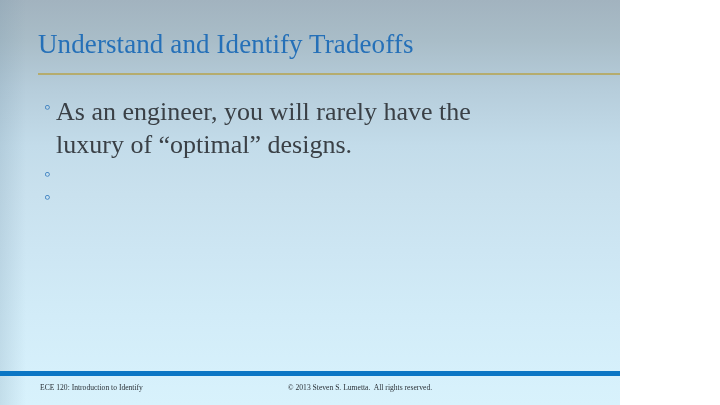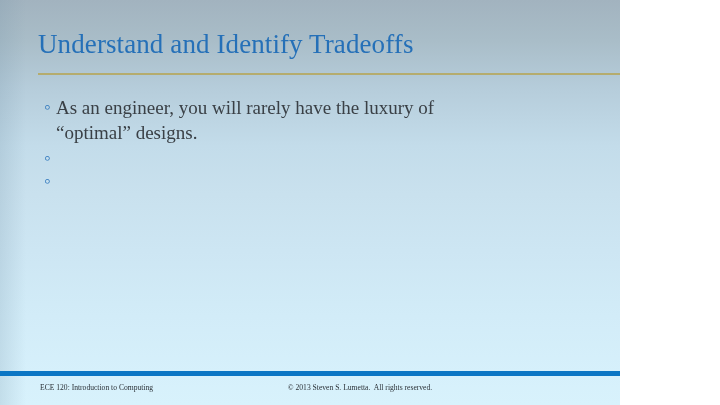--- a/index.html
+++ b/index.html
@@ -77,22 +77,22 @@
     width: 15px;
     color: #2f77bd;
     font-size: 19px;
     line-height: 23px;
     text-align: left;
     padding-left: 3px;
     box-sizing: border-box;
   }
   .bullet-text {
     flex: 1 1 auto;
-    font-size: 19px;
-    line-height: 25px;
+    font-size: 26px;
+    line-height: 33px;
     color: #3a4046;
     text-indent: 0;
     max-width: 430px;
   }
 
   
   #footer-bar {
     position: absolute;
     left: 0;
     top: 371px;
@@ -154,18 +154,18 @@
 
     <div class="bullet-item">
       <span class="bullet-marker">◦</span>
     </div>
 
   </div>
 
   <div id="footer-bar"></div>
 
   <div id="footer">
-    <span id="footer-course">ECE 120: Introduction to Computing</span>
+    <span id="footer-course">ECE 120: Introduction to Identify</span>
     <span id="footer-copyright">© 2013 Steven S. Lumetta.  All rights reserved.</span>
     <span id="footer-slidenum">slide 4</span>
   </div>
 
 </div>
 
 </body></html>

